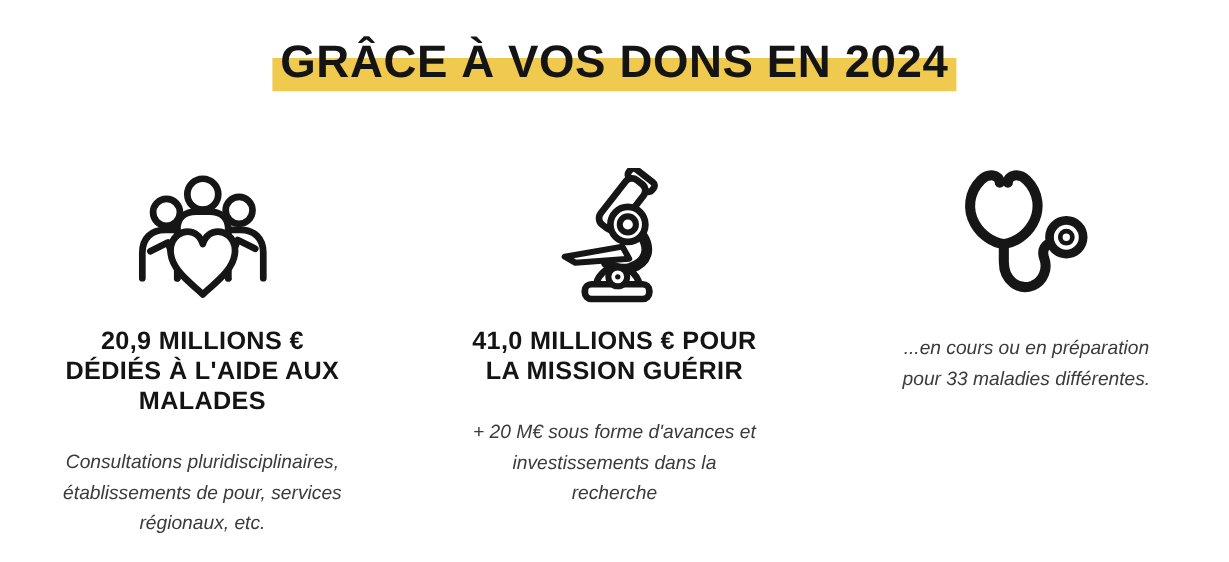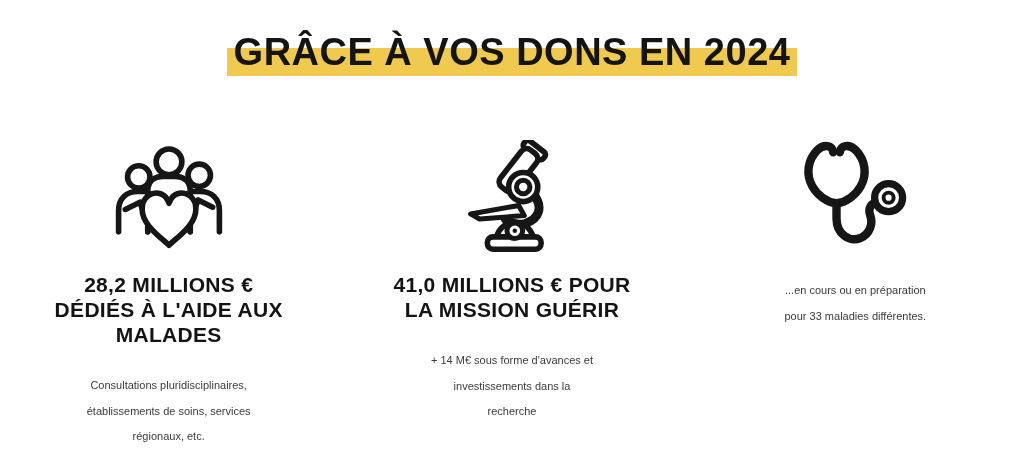--- a/index.html
+++ b/index.html
@@ -48,25 +48,26 @@
     margin: 20px 0 0 0;
     font-size: 21px;
     line-height: 25px;
     font-weight: bold;
     letter-spacing: 0.3px;
     color: var(--heading, #141414);
     white-space: pre-line;
   }
   .stat-desc {
     margin: 26px 0 0 0;
-    font-size: 11px;
+    font-size: 16px;
     line-height: 25.5px;
     font-weight: 400;
     color: var(--body, #3b3b3b);
     white-space: pre-line;
+    font-style: italic;
   }
 </style>
 </head>
 <body>
 
 <div class="page">
 
   <h1 class="title"><span class="hl">GRÂCE À VOS DONS EN 2024</span></h1>
 
   <div class="stats">
@@ -80,25 +81,25 @@
             <path d="M95,82 V63 C95,52 88,46 78,46 H69 V82"></path>
             <path d="M11,62 L24,55.5 L27.5,65"></path>
             <path d="M89,60 L76,53.5 L72.5,63"></path>
             <circle cx="50" cy="19.5" r="11.5"></circle>
             <circle cx="23" cy="33" r="10"></circle>
             <circle cx="77" cy="31.5" r="10"></circle>
             <path d="M50,94 C43,87 26,76 26,61.5 C26,51 35,45.5 42.5,48 C46.5,49.4 48.8,52.6 50,56.5 C51.2,52.6 53.5,49.4 57.5,48 C65,45.5 74,51 74,61.5 C74,76 57,87 50,94 Z"></path>
           </g>
         </svg>
       </div>
-      <h2 class="stat-heading">28,2 MILLIONS €
+      <h2 class="stat-heading">20,9 MILLIONS €
 DÉDIÉS À L'AIDE AUX
 MALADES</h2>
       <p class="stat-desc">Consultations pluridisciplinaires,
-établissements de soins, services
+établissements de pour, services
 régionaux, etc.</p>
     </div>
 
     <div class="stat">
       <div class="icon-box">
         <svg viewBox="0 0 100 100" aria-hidden="true">
           <g stroke="#161616" stroke-width="5" fill="#ffffff" stroke-linejoin="round" stroke-linecap="round">
             <g transform="rotate(38 56 26)">
               <rect x="45.5" y="0" width="22" height="8" rx="3"></rect>
               <rect x="48" y="6" width="17" height="42" rx="6"></rect>
@@ -109,21 +110,21 @@
             <path d="M13,66 L56,58.5 L61,67.5 L21,70.5 Z" stroke-width="4.5"></path>
             <path d="M36,90 A16.5,16.5 0 0 1 69,90 Z"></path>
             <rect x="28" y="86.5" width="48" height="11" rx="5"></rect>
             <circle cx="52.5" cy="81" r="7" stroke-width="4.5"></circle>
             <circle cx="52.5" cy="81" r="2" fill="#161616" stroke="none"></circle>
           </g>
         </svg>
       </div>
       <h2 class="stat-heading">41,0 MILLIONS € POUR
 LA MISSION GUÉRIR</h2>
-      <p class="stat-desc">+ 14 M€ sous forme d'avances et
+      <p class="stat-desc">+ 20 M€ sous forme d'avances et
 investissements dans la
 recherche</p>
     </div>
 
     <div class="stat">
       <div class="icon-box">
         <svg viewBox="0 0 100 100" aria-hidden="true">
           <g stroke="#161616" stroke-width="7.5" fill="none" stroke-linecap="round">
             <path d="M30.5,11 C30.5,4.5 22,3.5 16.5,9 C7.5,18 6,31 12,41.5 C16.5,49.5 25,55.5 33,56.5"></path>
             <path d="M36.5,11 C36.5,4.5 45,3.5 50.5,9 C59.5,18 61,31 55,41.5 C50.5,49.5 42,55.5 34,56.5"></path>

